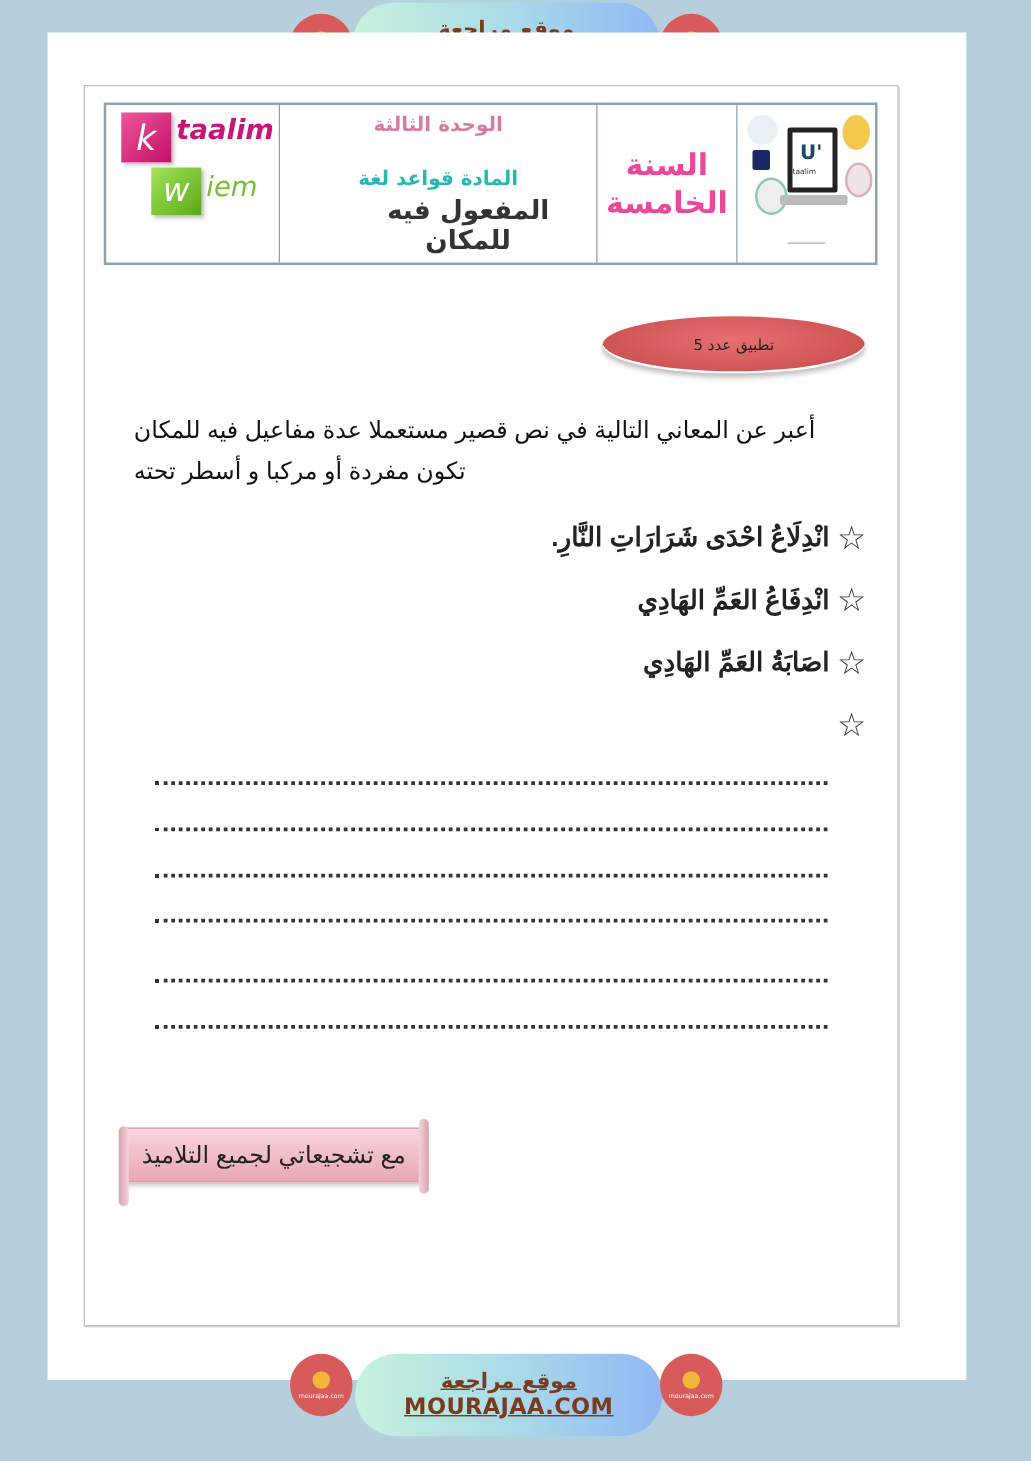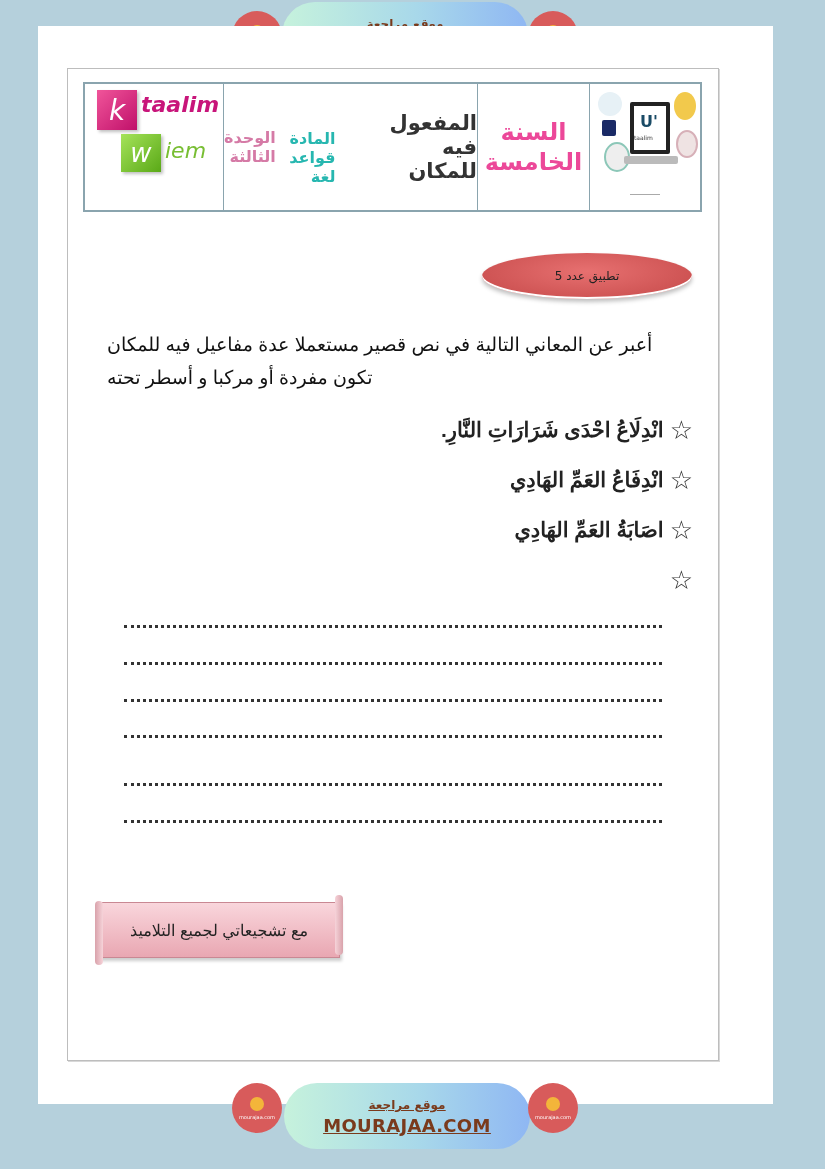--- a/index.html
+++ b/index.html
@@ -20,21 +20,21 @@
   
   .hdr {
     position: absolute; left: 83px; top: 82px; width: 619px; height: 130px;
     border: 2px solid #8aa4ae; display: flex; flex-direction: row-reverse;
     background: #fff;
   }
   .hdr-cell { border-left: 1.5px solid #8aa4ae; height: 100%; position: relative; }
   .hdr-cell:last-child { border-left: none; }
   .c-img { width: 111px; }
   .c-year { width: 112px; display: flex; flex-direction: column; align-items: center; justify-content: center; }
-  .c-unit { width: 254px; display: flex; flex-direction: row; align-items: center; justify-content: center; gap: 4px; }
+  .c-unit { width: 254px; display: flex; flex-direction: column; align-items: center; justify-content: center; gap: 4px; text-align: center; }
   .c-logo { flex: 1; }
   .year-line { color: #ec4899; font-size: 24px; font-weight: bold; line-height: 30px; direction: rtl; }
   .unit-l1 { color: #d57aa6; font-size: 16px; font-weight: bold; direction: rtl; }
   .unit-l2 { color: #27b7b0; font-size: 16px; font-weight: bold; direction: rtl; margin-top: 20px; }
   .unit-l3 { color: #333; font-size: 21px; font-weight: bold; direction: rtl; margin-left: 48px; }
   
   .logo-k {
     position: absolute; left: 12px; top: 6px; width: 40px; height: 40px;
     background: linear-gradient(135deg, #f0559a, #c0106a); color: #fff;
     font-size: 28px; font-style: italic; display: flex; align-items: center; justify-content: center;
@@ -71,37 +71,37 @@
     font-size: 19px; line-height: 33px; color: #111; text-align: left;
     font-family: "Liberation Sans", sans-serif;
   }
   .items { position: absolute; right: 132px; top: 405px; width: 400px; direction: rtl; }
   .item { height: 50px; display: flex; align-items: center; font-size: 21px; font-weight: bold; color: #222; font-family: "Liberation Sans", sans-serif; }
   .star { font-size: 26px; color: #333; font-weight: normal; margin-left: 6px; }
   .lines { position: absolute; left: 124px; top: 620px; width: 538px; }
   .dotline { height: 8px; border-bottom: 3px dotted #333; position: absolute; left: 0; width: 100%; }
   
   .scroll {
-    position: absolute; left: 98px; top: 902px; width: 242px; height: 56px;
+    position: absolute; left: 98px; top: 902px; width: 242px; height: 44px;
     background: linear-gradient(180deg, #f9d6dc, #e9a7b2);
     border: 1px solid #c98893; box-shadow: 2px 3px 3px rgba(0,0,0,0.2);
     display: flex; align-items: center; justify-content: center;
-    direction: rtl; font-size: 16px; color: #222;
+    direction: rtl; font-size: 19px; color: #222;
     font-family: "Liberation Sans", sans-serif;
   }
   .scroll::before { content: ""; position: absolute; left: -4px; top: -2px; width: 8px; height: 64px; background: linear-gradient(90deg,#d9a2ab,#f6d3d9); border-radius: 4px; }
   .scroll::after { content: ""; position: absolute; right: -4px; top: -8px; width: 8px; height: 60px; background: linear-gradient(90deg,#f6d3d9,#d9a2ab); border-radius: 4px; }
   
   .site {
     position: absolute; width: 246px; height: 66px; border-radius: 33px;
     background: linear-gradient(90deg, #c6f2dc, #a8d8ea 55%, #8fb7f3);
     display: flex; flex-direction: column; align-items: center; justify-content: center;
     color: #7a3a1c; font-weight: bold; text-decoration: underline;
   }
-  .site-ar { font-size: 12px; direction: rtl; line-height: 20px; text-decoration: underline; }
+  .site-ar { font-size: 17px; direction: rtl; line-height: 20px; text-decoration: underline; }
   .site-en { font-size: 18px; line-height: 22px; text-decoration: underline; letter-spacing: 0.3px; }
   .circ {
     position: absolute; width: 50px; height: 50px; border-radius: 50%;
     background: #d85b5b; display: flex; flex-direction: column; align-items: center; justify-content: center;
   }
   .circ-dot { width: 14px; height: 14px; border-radius: 50%; background: #f3b53a; margin-bottom: 3px; }
   .circ-txt { font-size: 5px; color: #fff; line-height: 6px; }
 </style>
 </head>
 <body>

